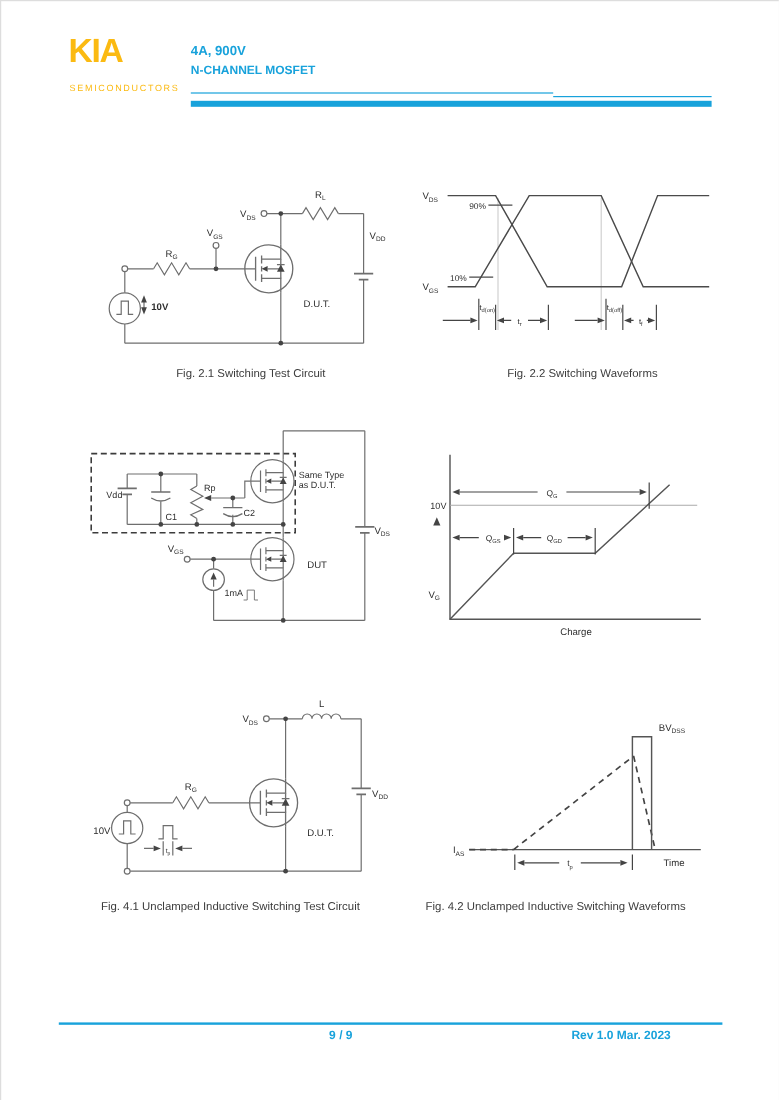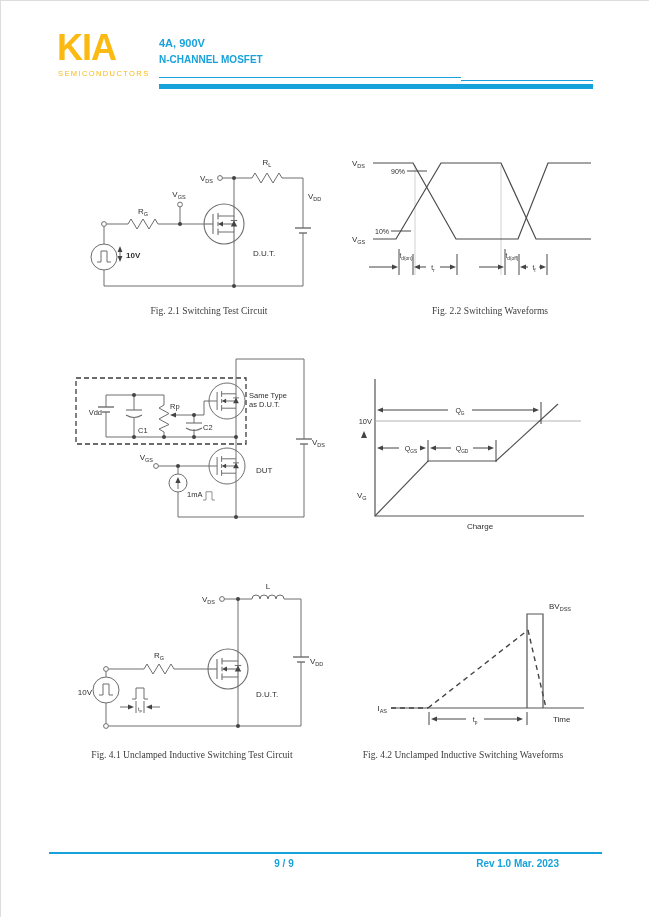--- a/index.html
+++ b/index.html
@@ -1,27 +1,27 @@
 <!DOCTYPE html>
 <html style="--blue: #18A2DB; --yellow: #FBBA12;"><head>
 <meta charset="utf-8">
 <style>
   html,body{margin:0;padding:0;background:#f2f2f2;}
   .page{position:relative;width:649px;height:917px;background:#fff;border:1px solid #ddd;
         font-family:"Liberation Sans",sans-serif;overflow:hidden;}
   .abs{position:absolute;}
   
-  .logo{left:56px;top:26px;font-size:36px;font-weight:700;letter-spacing:-1px;color:var(--yellow,#FBBA12);}
+  .logo{left:56px;top:26px;font-size:28px;font-weight:700;letter-spacing:-1px;color:var(--yellow,#FBBA12);}
   .logo-sub{left:57px;top:68px;font-size:7.5px;font-weight:400;letter-spacing:1.4px;color:var(--yellow,#FBBA12);}
   .t-line1{left:158px;top:36px;font-size:11px;font-weight:700;color:var(--blue,#18A2DB);}
   .t-line2{left:158px;top:53px;font-size:10px;font-weight:700;color:var(--blue,#18A2DB);}
   .part-no{left:440px;top:38px;width:152px;text-align:right;font-size:28px;font-weight:400;color:var(--blue,#18A2DB);}
   .rule{background:var(--blue,#18A2DB);}
   
-  .cap{position:absolute;text-align:center;font-size:9.5px;color:#3c3c3c;font-family:Liberation Serif, serif;}
+  .cap{position:absolute;text-align:center;font-size:9.5px;color:#3c3c3c;}
   
   .foot-line{left:48px;top:851px;width:553px;height:2px;}
   .foot-page{left:233px;top:857px;width:100px;text-align:center;font-size:10px;font-weight:700;color:var(--blue,#18A2DB);}
   .foot-rev{left:408px;top:857px;width:150px;text-align:right;font-size:10px;font-weight:700;color:var(--blue,#18A2DB);}
   svg text{fill:#2e2e2e;font-family:"Liberation Sans",sans-serif;}
   .t8{font-size:8px;} .t75{font-size:7.5px;} .t7{font-size:7px;} .t65{font-size:6.5px;}
   .sub{font-size:5.5px;} .sub5{font-size:4.8px;}
   .bold{font-weight:700;}
 </style>
 </head>

